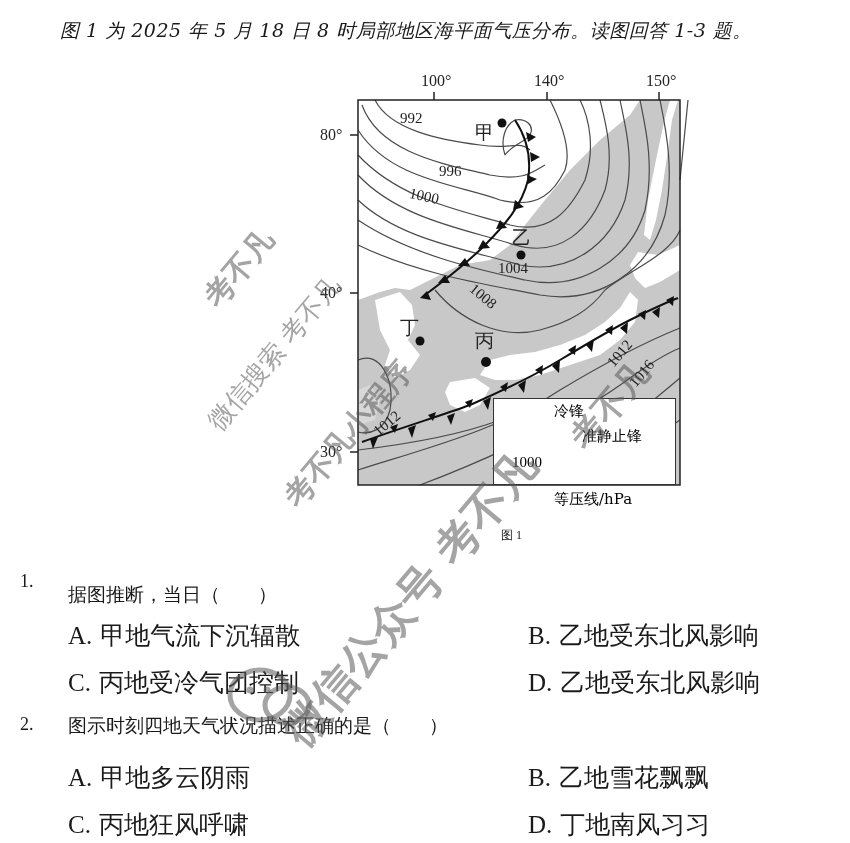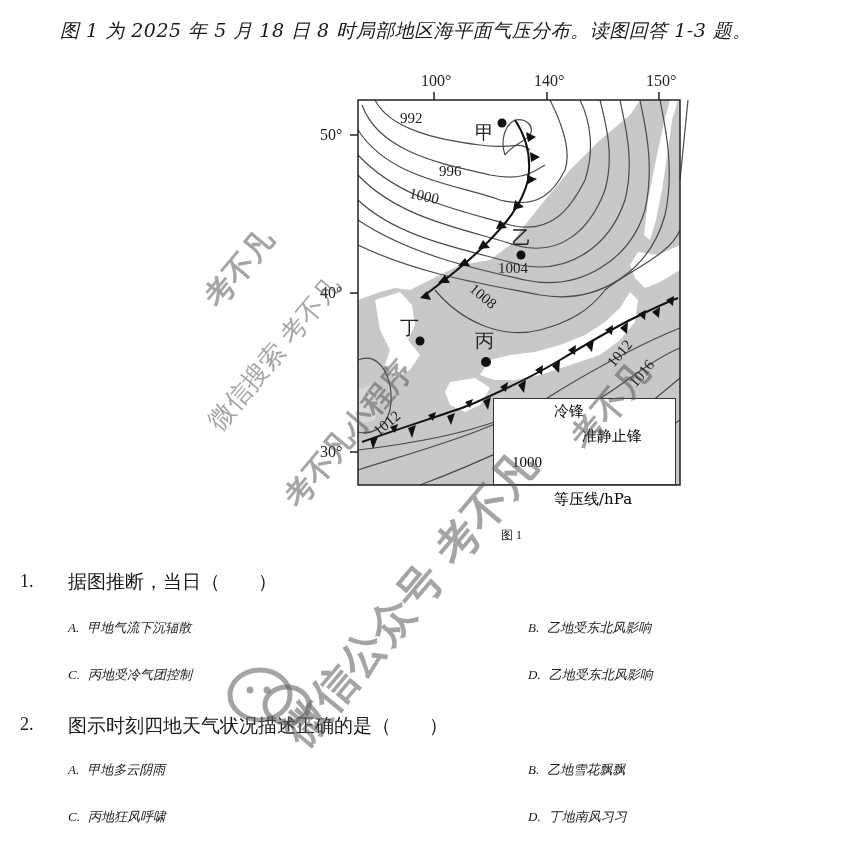--- a/index.html
+++ b/index.html
@@ -25,21 +25,21 @@
     position: absolute; font-family: "Liberation Serif", serif; font-size: 15px; color: #222;
   }
   .legend {
     position: absolute; left: 193px; top: 338px; width: 183px; height: 87px;
     background: #fff; border: 1.5px solid #333; box-sizing: border-box;
   }
   .legend-row { position: absolute; left: 60px; font-size: 15px; color: #000000; white-space: nowrap; }
   .caption { position: absolute; left: 501px; top: 527px; font-size: 12px; font-family: "Liberation Serif", serif; }
   .q-num { position: absolute; left: 20px; font-size: 18px; font-family: "Liberation Serif", serif; }
   .q-text { position: absolute; left: 68px; font-size: 19px; white-space: nowrap; }
-  .opt { position: absolute; font-size: 13px; white-space: nowrap; font-style: italic; }
+  .opt { position: absolute; font-size: 25px; white-space: nowrap; }
   .opt .ol { font-family: "Liberation Serif", serif; margin-right: 8px; }
   .watermark {
     position: absolute; font-family: "DejaVu Sans", sans-serif; font-weight: bold;
     color: rgba(90,90,90,0.55); white-space: nowrap; transform-origin: left top;
     pointer-events: none;
   }
 </style>
 </head>
 <body>
 
@@ -150,21 +150,21 @@
       <polygon points="223,381 227,387 231,381"></polygon>
       <polygon points="235,381 239,375 243,381"></polygon>
     </g>
     <path d="M210,410 C213,402 218,400 222,405" fill="none" stroke="#333" stroke-width="1"></path>
     <path d="M238,407 C243,410 247,408 250,403" fill="none" stroke="#333" stroke-width="1"></path>
   </svg>
 
   <span class="lon-label" style="left:121px; top:12px;">100°</span>
   <span class="lon-label" style="left:234px; top:12px;">140°</span>
   <span class="lon-label" style="left:346px; top:12px;">150°</span>
-  <span class="lat-label" style="left:20px; top:66px;">50°</span>
+  <span class="lat-label" style="left:20px; top:66px;">80°</span>
   <span class="lat-label" style="left:20px; top:224px;">40°</span>
   <span class="lat-label" style="left:20px; top:383px;">30°</span>
 
   <span class="place-label" style="left:175px; top:60px;">甲</span>
   <span class="place-label" style="left:212px; top:165px;">乙</span>
   <span class="place-label" style="left:175px; top:268px;">丙</span>
   <span class="place-label" style="left:100px; top:255px;">丁</span>
 
   <span class="iso-label" style="left:100px; top:50px;">992</span>
   <span class="iso-label" style="left:139px; top:103px;">996</span>
@@ -180,21 +180,21 @@
     <span class="legend-row" style="top:28px;margin-left:28px;">准静止锋</span>
     <span class="legend-row" style="left:18px; top:55px; font-family:'Liberation Serif',serif;">1000</span>
     <span class="legend-row" style="top:55px;margin-top:36px;">等压线/hPa</span>
   </div>
 </div>
 
 <div class="caption">图 1</div>
 
 <div>
   <span class="q-num" style="top:571px;">1.</span>
-  <span class="q-text" style="top:569px;text-align:right;">据图推断，当日（　　）</span>
+  <span class="q-text" style="top:582px;text-align:right;">据图推断，当日（　　）</span>
   <span class="opt" style="left:68px; top:619px;"><span class="ol">A.</span><span>甲地气流下沉辐散</span></span>
   <span class="opt" style="left:528px; top:619px;"><span class="ol">B.</span><span>乙地受东北风影响</span></span>
   <span class="opt" style="left:68px; top:666px;"><span class="ol">C.</span><span>丙地受冷气团控制</span></span>
   <span class="opt" style="left:528px; top:666px;"><span class="ol">D.</span><span>乙地受东北风影响</span></span>
 </div>
 
 <div>
   <span class="q-num" style="top:714px;">2.</span>
   <span class="q-text" style="top:713px;">图示时刻四地天气状况描述正确的是（　　）</span>
   <span class="opt" style="left:68px; top:761px;"><span class="ol">A.</span><span>甲地多云阴雨</span></span>

